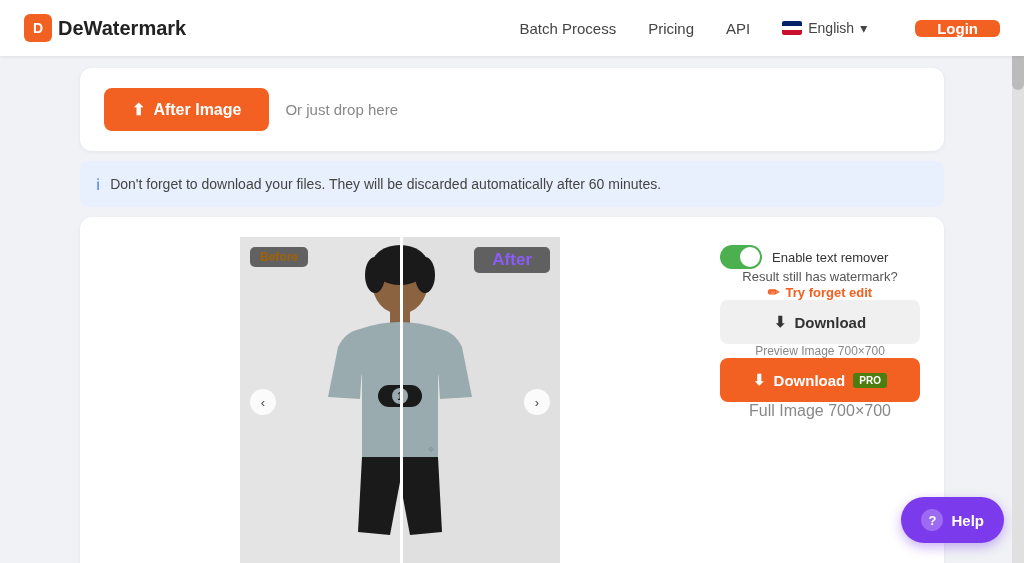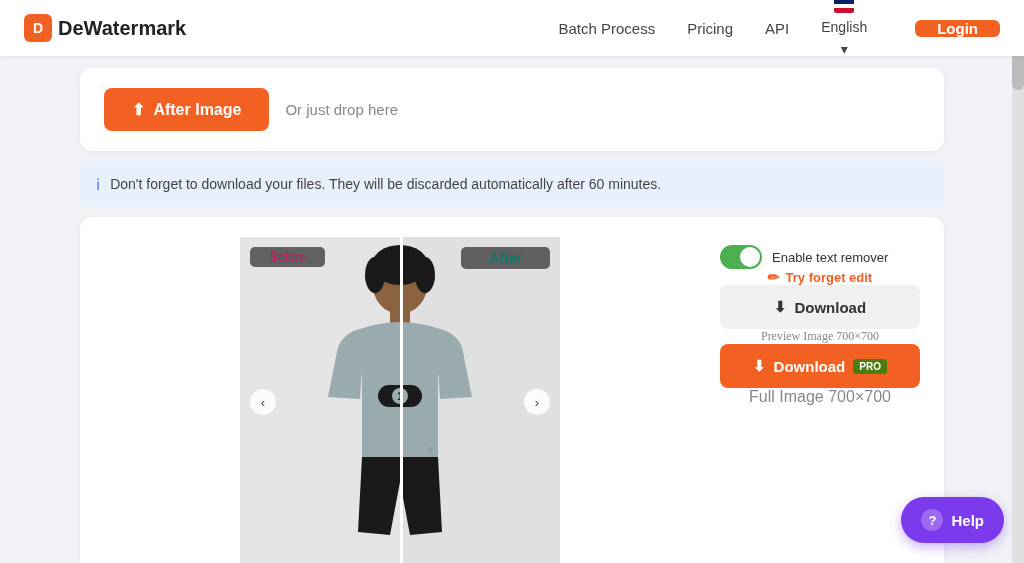--- a/index.html
+++ b/index.html
@@ -57,21 +57,20 @@
     }
     .lang-btn {
       display: flex;
       align-items: center;
       gap: 6px;
       font-size: 14px;
       color: #444;
       cursor: pointer;
       border: none;
       background: none;
-      flex-direction: column;
     }
     .flag-icon {
       width: 20px;
       height: 14px;
       background: linear-gradient(to bottom, #012169 33%, #fff 33%, #fff 66%, #c8102e 66%);
       border-radius: 2px;
       position: relative;
       overflow: hidden;
       flex-shrink: 0;
     }
@@ -227,21 +226,20 @@
       display: flex;
       align-items: center;
       justify-content: center;
       gap: 8px;
       width: 100%;
     }
     .preview-size {
       font-size: 12px;
       color: #888;
       text-align: center;
-      font-family: Liberation Serif, serif;
     }
 
     .download-btn-pro {
       background: #f26022;
       border: none;
       border-radius: 8px;
       padding: 13px 16px;
       font-size: 15px;
       font-weight: 600;
       color: #fff;
@@ -347,35 +345,35 @@
       left: 50%;
       top: 0; bottom: 0;
       width: 3px;
       background: #fff;
       z-index: 5;
     }
     .badge-before {
       position: absolute;
       top: 10px; left: 10px;
       background: rgba(60,60,60,0.78);
-      color: #be185d;
+      color: #a16207;
       font-size: 12px;
-      font-weight: 400;
-      padding: 3px 20px;
+      font-weight: 700;
+      padding: 3px 10px;
       border-radius: 5px;
       z-index: 6;
     }
     .badge-after {
       position: absolute;
       top: 10px; right: 10px;
       background: rgba(60,60,60,0.78);
-      color: #0f766e;
-      font-size: 14px;
-      font-weight: 600;
-      padding: 3px 28px;
+      color: #8b5cf6;
+      font-size: 17px;
+      font-weight: 600;
+      padding: 3px 18px;
       border-radius: 5px;
       z-index: 6;
     }
     .arr-left {
       position: absolute;
       left: 10px; top: 50%;
       transform: translateY(-50%);
       z-index: 6;
       background: rgba(255,255,255,0.85);
       border: none;
@@ -483,20 +481,21 @@
     <div class="right-panel">
 
       <div class="toggle-row">
         <div class="toggle-switch">
           <div class="toggle-knob"></div>
         </div>
         <span class="toggle-label">Enable text remover</span>
       </div>
 
       <div>
+        <p class="watermark-question">Result still has watermark?</p>
         <a class="manual-edit-link">
           <span class="edit-icon">✏</span>
           <span>Try forget edit</span>
         </a>
       </div>
 
       <div>
         <button class="download-btn-free">
           <span>⬇</span>
           <span>Download</span>

